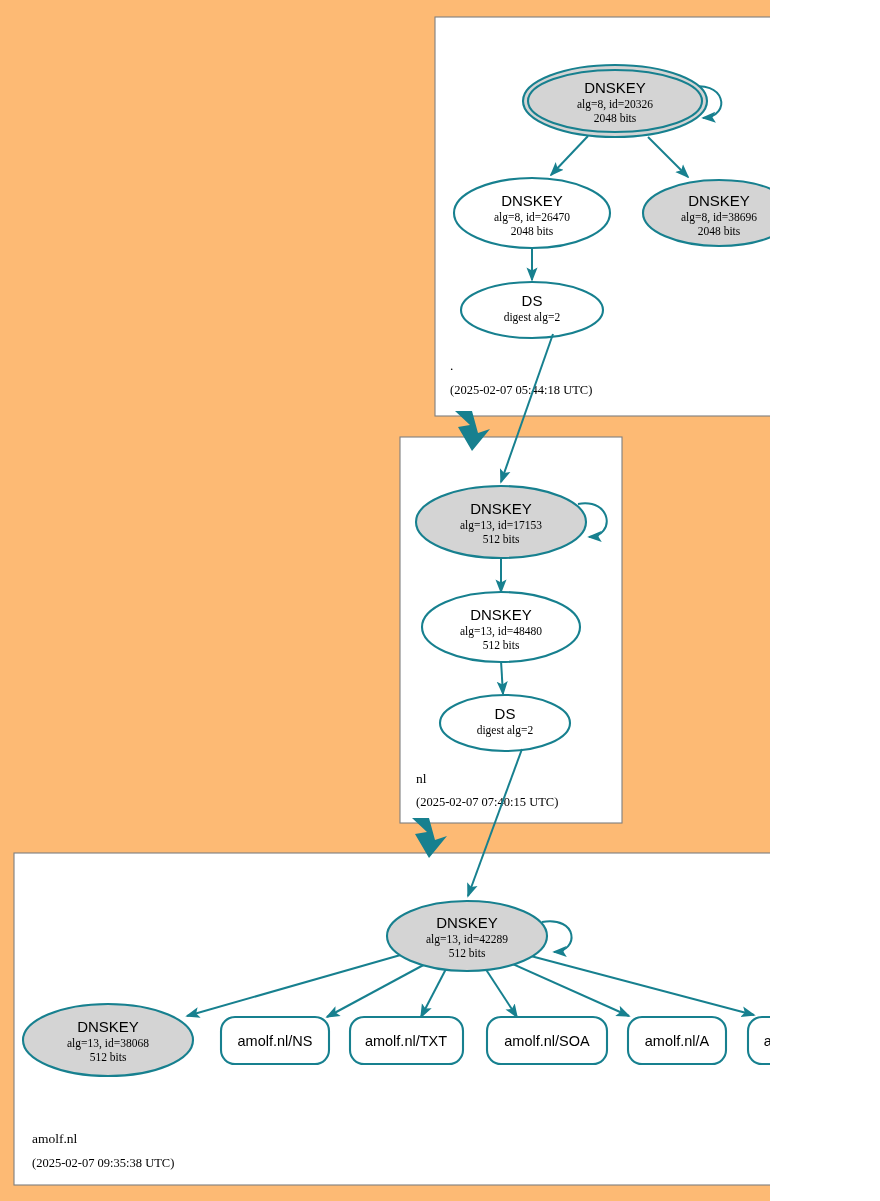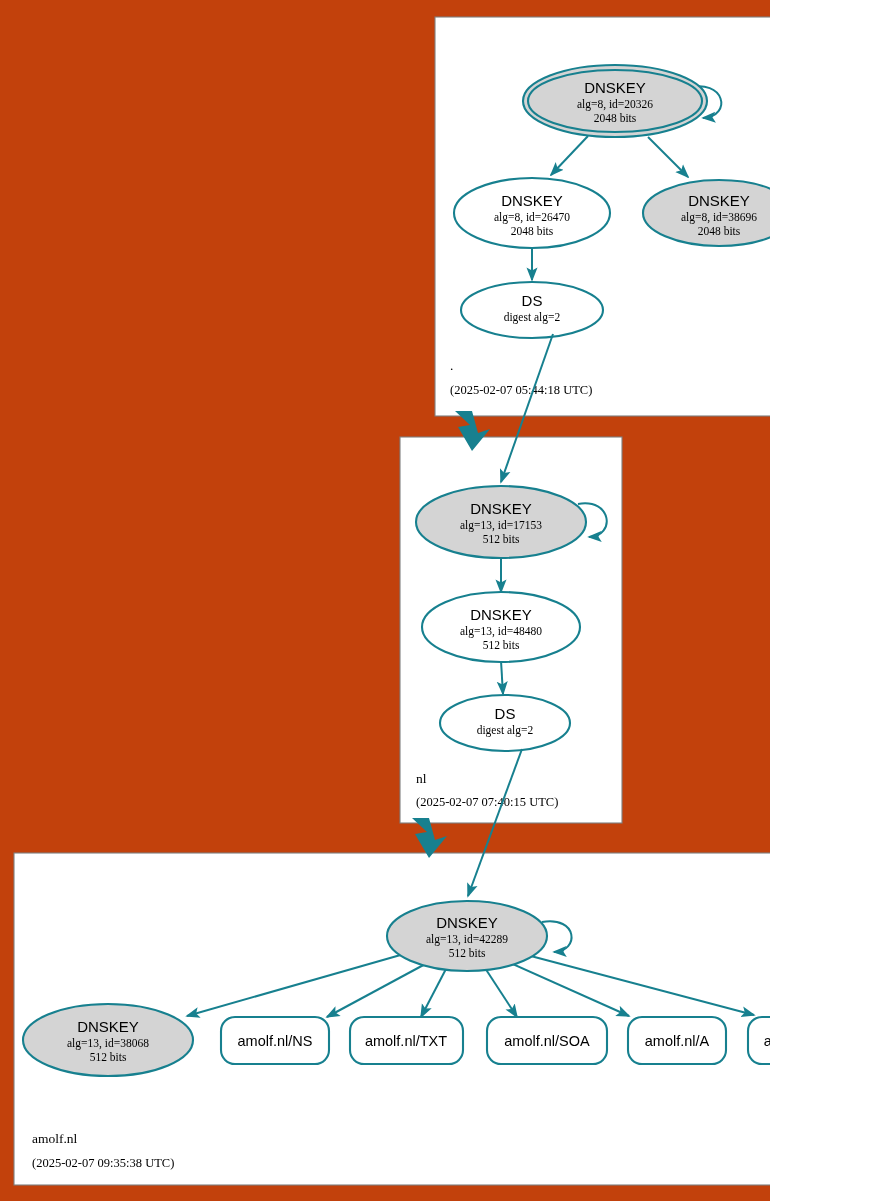--- a/index.html
+++ b/index.html
@@ -4,21 +4,21 @@
 <style>
   html, body {
     margin: 0;
     padding: 0;
     background: #ffffff;
   }
   #canvas {
     position: relative;
     width: 770px;
     height: 1201px;
-    background: #c2410c;
+    background: #fdba74;
     overflow: hidden;
     font-family: "Liberation Sans", sans-serif;
   }
   svg#diagram {
     position: absolute;
     top: 0;
     left: 0;
     width: 880px;
     height: 1201px;
     display: block;

